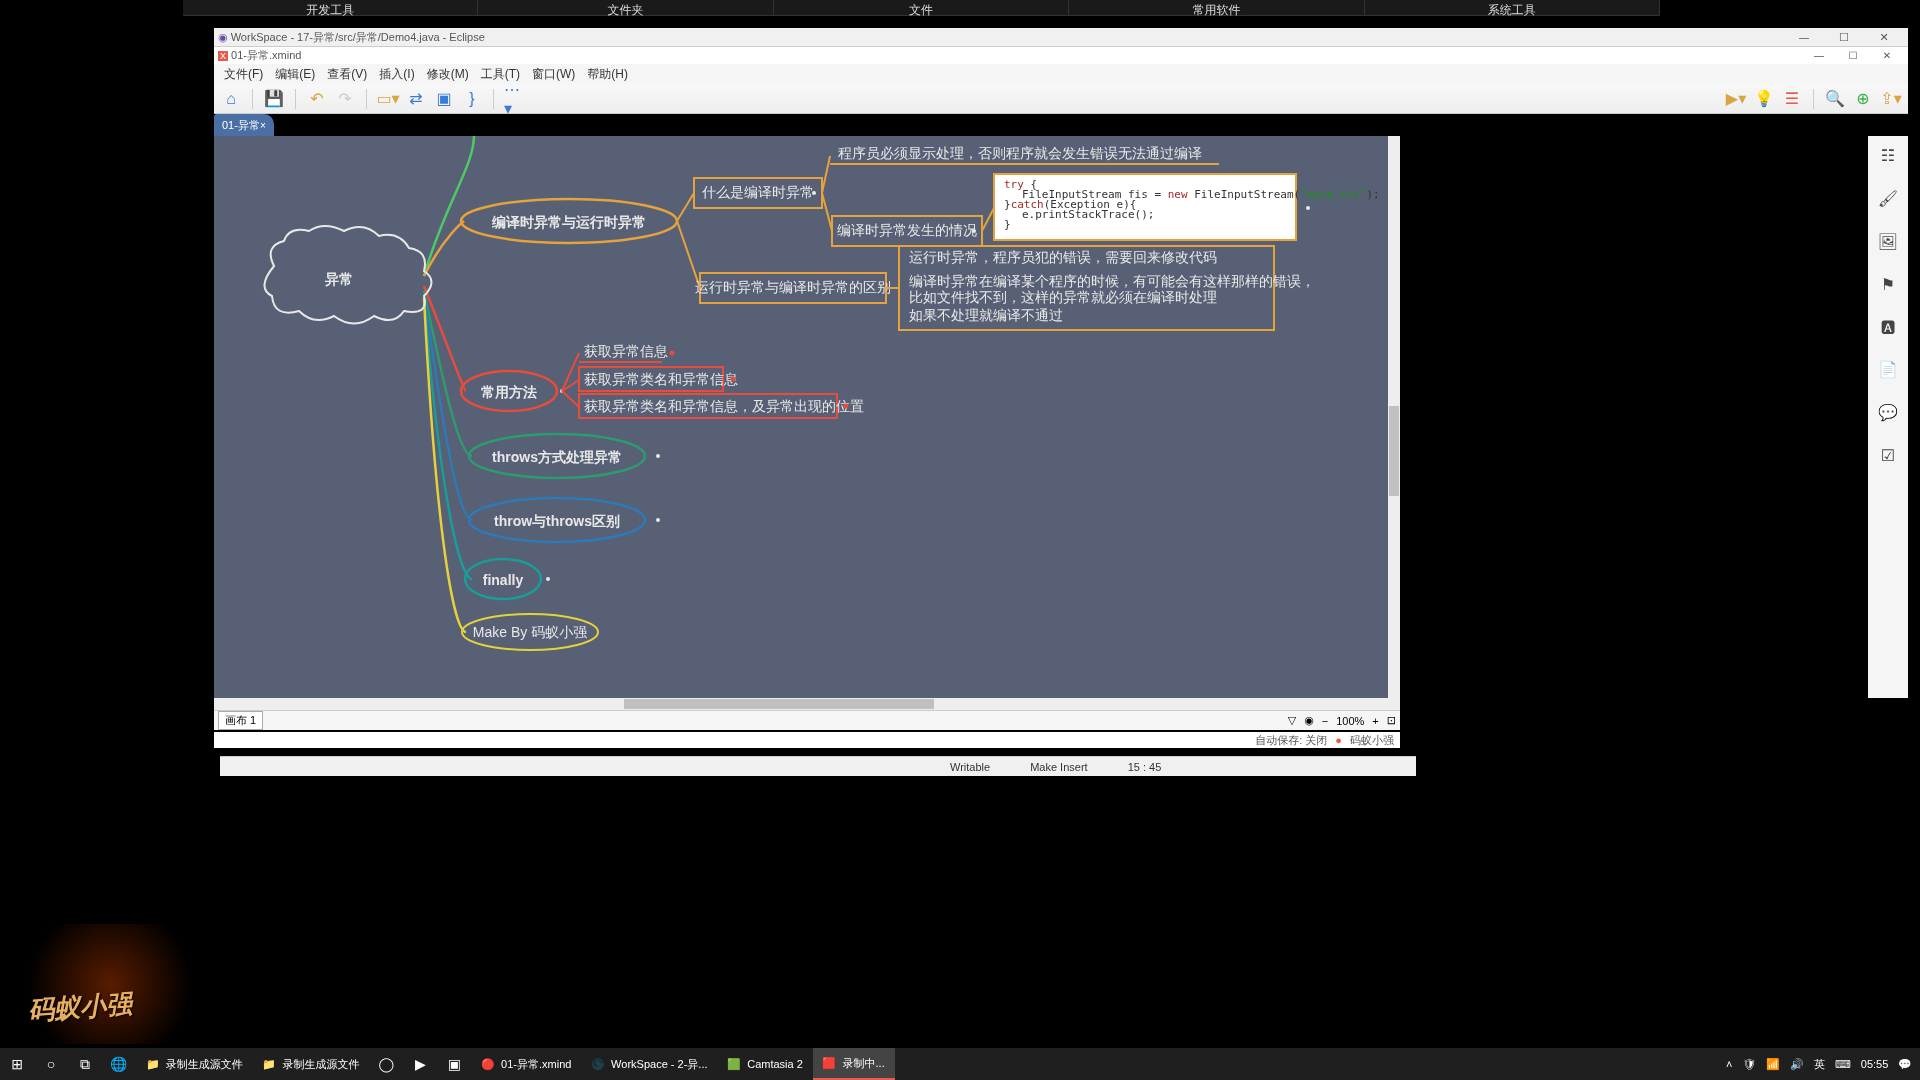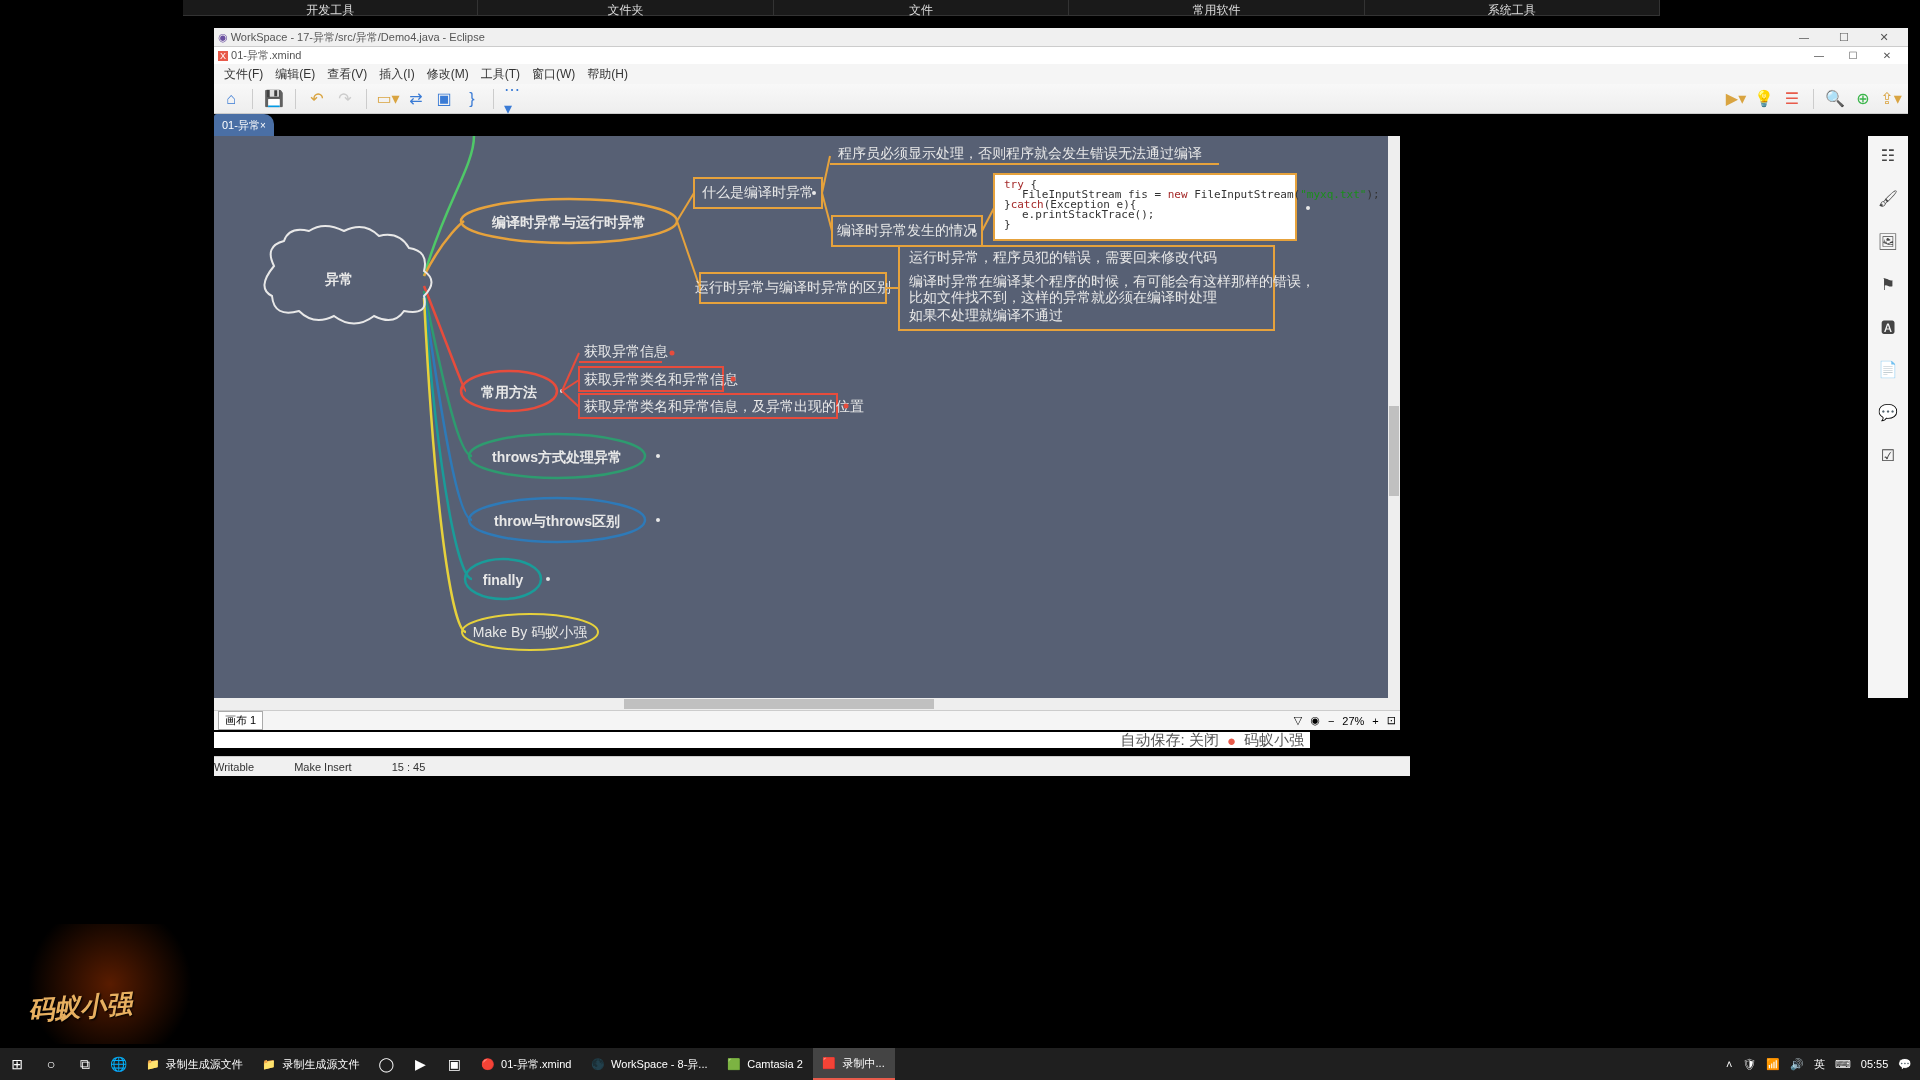--- a/index.html
+++ b/index.html
@@ -46,24 +46,24 @@
 .hscroll { position: absolute; top: 698px; left: 214px; width: 1186px; height: 12px; background: #eee; }
 .hscroll-thumb { position: absolute; left: 410px; width: 310px; height: 10px; top: 1px; background: #c0c0c0; }
 .vscroll { position: absolute; top: 136px; left: 1388px; width: 12px; height: 562px; background: #eee; }
 .vscroll-thumb { position: absolute; top: 270px; height: 90px; width: 10px; left: 1px; background: #c0c0c0; }
 
 
 .canvas-footer { position: absolute; top: 710px; left: 214px; width: 1186px; height: 20px; background: #f5f5f5; display: flex; align-items: center; font-size: 11px; padding: 0 4px; border-top: 1px solid #ccc; }
 .canvas-footer .right { margin-left: auto; display: flex; align-items: center; gap: 8px; }
 
 
-.autosave { position: absolute; top: 732px; left: 214px; width: 1096px; height: 16px; background: #fff; font-size: 15px; color: #555; display: flex; justify-content: flex-end; align-items: center; padding-right: 6px; gap: 8px; }
-
-
-.eclipse-status { position: absolute; top: 756px; left: 214px; width: 1196px; height: 20px; background: #f0f0f0; display: flex; align-items: center; font-size: 11px; color: #333; border-top: 1px solid #ccc; gap: 40px; }
+.autosave { position: absolute; top: 732px; left: 214px; width: 1186px; height: 16px; background: #fff; font-size: 11px; color: #555; display: flex; justify-content: flex-end; align-items: center; padding-right: 6px; gap: 8px; }
+
+
+.eclipse-status { position: absolute; top: 756px; left: 220px; width: 1196px; height: 20px; background: #f0f0f0; display: flex; align-items: center; font-size: 11px; color: #333; border-top: 1px solid #ccc; padding-left: 730px; gap: 40px; }
 
 
 .win-taskbar { position: absolute; bottom: 0; left: 0; right: 0; height: 32px; background: #1f1f1f; display: flex; align-items: center; color: #fff; font-size: 11px; }
 .win-taskbar .start { width: 34px; text-align: center; font-size: 14px; }
 .win-taskbar .task-icon { width: 34px; text-align: center; font-size: 14px; }
 .win-taskbar .task-item { padding: 0 10px; display: flex; align-items: center; gap: 6px; height: 100%; }
 .win-taskbar .task-item.active { background: #444; border-bottom: 2px solid #e85b4b; }
 .win-taskbar .tray { margin-left: auto; display: flex; align-items: center; gap: 10px; padding-right: 8px; font-size: 11px; }
 
 .logo-overlay { position: absolute; left: 10px; bottom: 36px; width: 200px; height: 120px; background: radial-gradient(circle, rgba(255,80,0,0.35), transparent 70%); }
@@ -248,21 +248,21 @@
 <div class="hscroll">
     <div class="hscroll-thumb"></div>
   </div>
 
 <div class="canvas-footer">
   <span style="border:1px solid #aaa;padding:1px 6px;background:#fff;">画布 1</span>
   <div class="right">
     <span>▽</span>
     <span>◉</span>
     <span>−</span>
-    <span>27%</span>
+    <span>100%</span>
     <span>+</span>
     <span>⊡</span>
   </div>
 </div>
 
 <div class="autosave">
   <span>自动保存: 关闭</span>
   <span style="color:#e85b4b;">●</span>
   <span>码蚁小强</span>
 </div>
@@ -291,21 +291,21 @@
     </div>
   <span class="task-icon">◯</span>
   <span class="task-icon">▶</span>
   <span class="task-icon">▣</span>
   <div class="task-item">
       <span>🔴</span>
       <span>01-异常.xmind</span>
     </div>
   <div class="task-item">
       <span>🌑</span>
-      <span>WorkSpace - 8-异...</span>
+      <span>WorkSpace - 2-异...</span>
     </div>
   <div class="task-item">
       <span>🟩</span>
       <span>Camtasia 2</span>
     </div>
   <div class="task-item active">
       <span>🟥</span>
       <span>录制中...</span>
     </div>
   <div class="tray">

